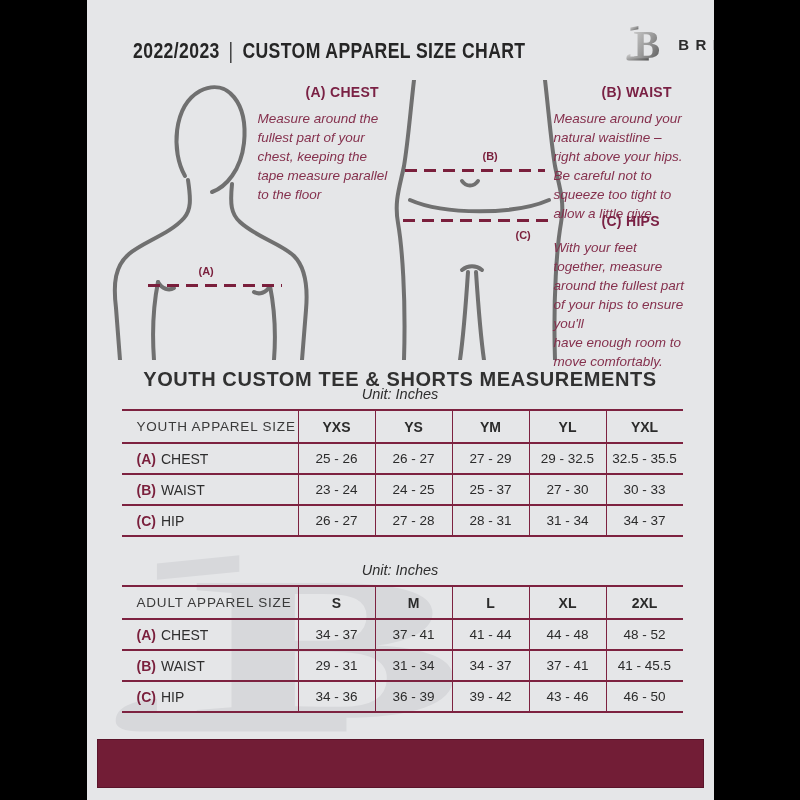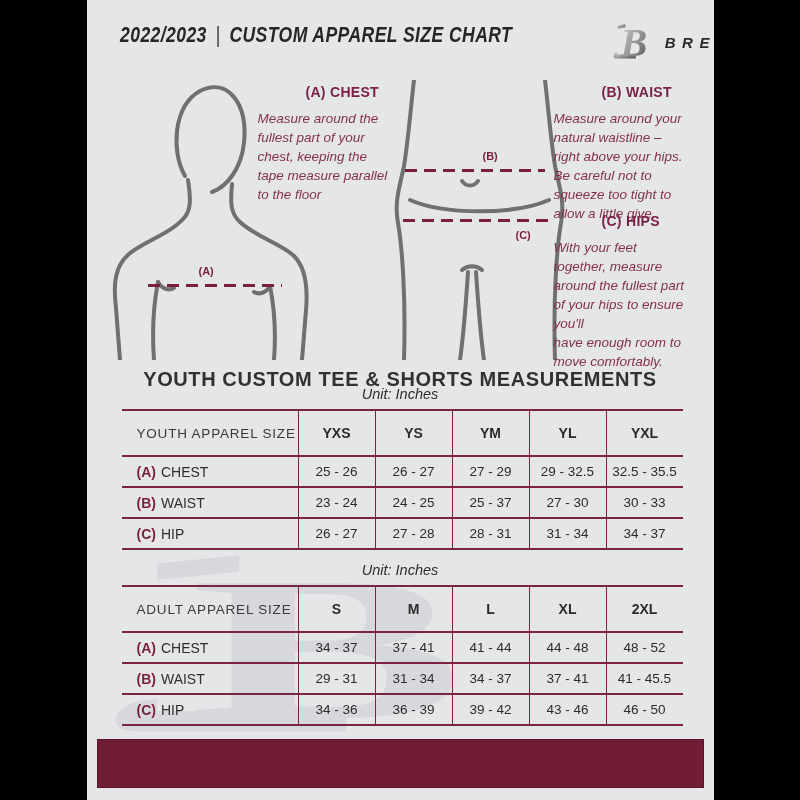--- a/index.html
+++ b/index.html
@@ -2,22 +2,22 @@
 <html><head>
 <meta charset="utf-8">
 <style>
   * { margin:0; padding:0; box-sizing:border-box; }
   html,body { width:800px; height:800px; background:#000; overflow:hidden;
               font-family:"Liberation Sans", sans-serif; }
   .page { position:relative; width:627px; height:800px; margin:0 auto;
           background:#e5e6e8; overflow:hidden; }
 
   
-  .header { position:absolute; left:33px; right:33px; top:22px; height:42px;
-            display:flex; justify-content:space-between; align-items:flex-start; z-index:3;font-style:italic; }
+  .header { position:absolute; left:46px; right:33px; top:22px; height:42px;
+            display:flex; justify-content:space-between; align-items:flex-end; z-index:3; }
   .hdr-title { display:flex; align-items:center; gap:11px; color:#262626;
                font-weight:700; font-size:22px; letter-spacing:.5px;
                transform:scaleX(.80); transform-origin:left center; white-space:nowrap; }
   .hdr-sep { font-weight:400; font-size:22px; color:#3a3a3a; }
   .hdr-right { display:flex; align-items:center; gap:13px; }
   .logo-svg { width:42px; height:40px; display:block; }
   .brand { font-size:15px; font-weight:700; letter-spacing:6.5px; color:#2b2b2b; }
 
   
   .fig { position:absolute; z-index:1; }
@@ -35,21 +35,21 @@
   .sec-title { position:absolute; left:0; right:0; text-align:center; z-index:2;
                font-size:20px; font-weight:700; color:#313131; letter-spacing:.6px; }
   .sec-unit  { position:absolute; left:0; right:0; text-align:center; z-index:2;
                font-size:14.5px; font-style:italic; font-weight:500; color:#2e2e2e; }
 
   
   .size-table { position:absolute; left:35px; width:561px; z-index:2;
                 border-top:2px solid #7d2240; }
   .tr { display:grid; grid-template-columns:176px 77px 77px 77px 77px 77px;
         border-bottom:2px solid #7d2240; align-items:center; }
-  .tr.head { height:46px; } .tr.data { height:31px; }
+  .tr.head { height:33px; } .tr.data { height:31px; }
   .td { height:100%; display:flex; align-items:center; justify-content:center;
         font-size:13.5px; color:#2b2b2b; }
   .td.first { justify-content:flex-start; padding-left:15px; }
   .td + .td { border-left:1.5px solid #7d2240; }
   .col-head { font-weight:700; font-size:14px; }
   .row-head-label { font-size:13.5px; letter-spacing:.8px; color:#3a3a3a; }
   .prefix { color:#7a1f3c; font-weight:700; font-size:14px; margin-right:5px; }
   .measure { font-size:14px; color:#2e2e2e; }
 
   

